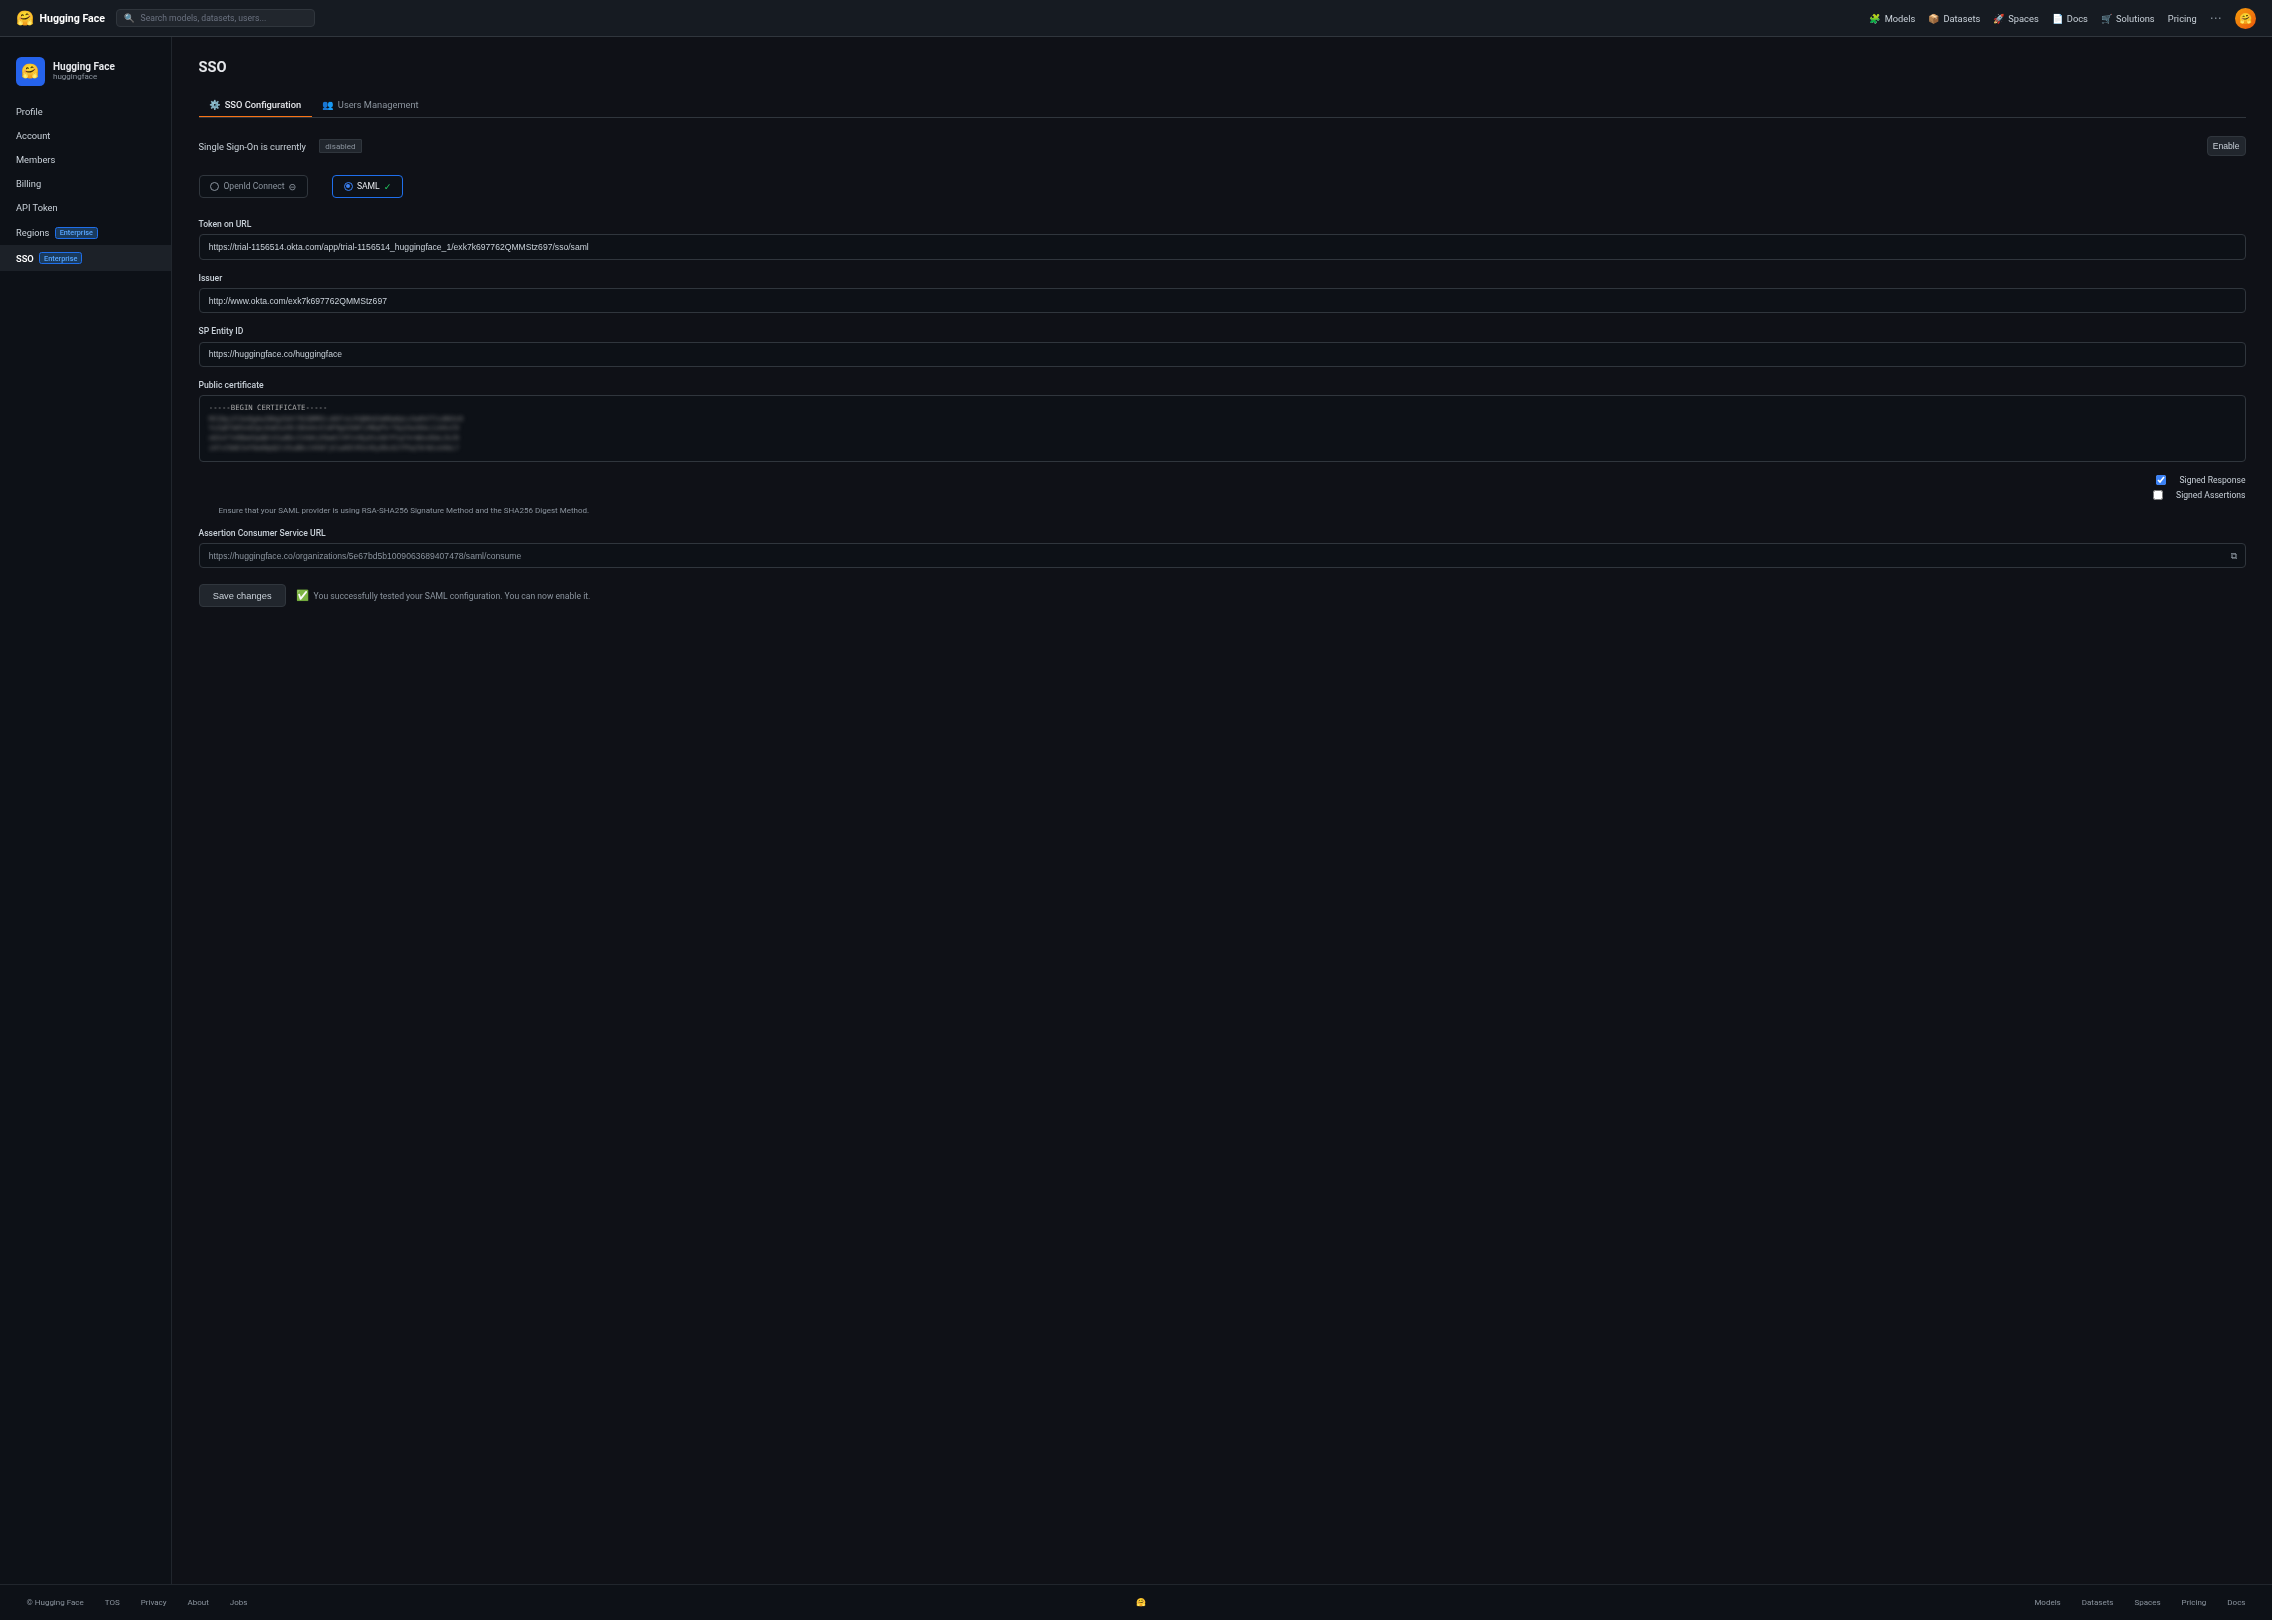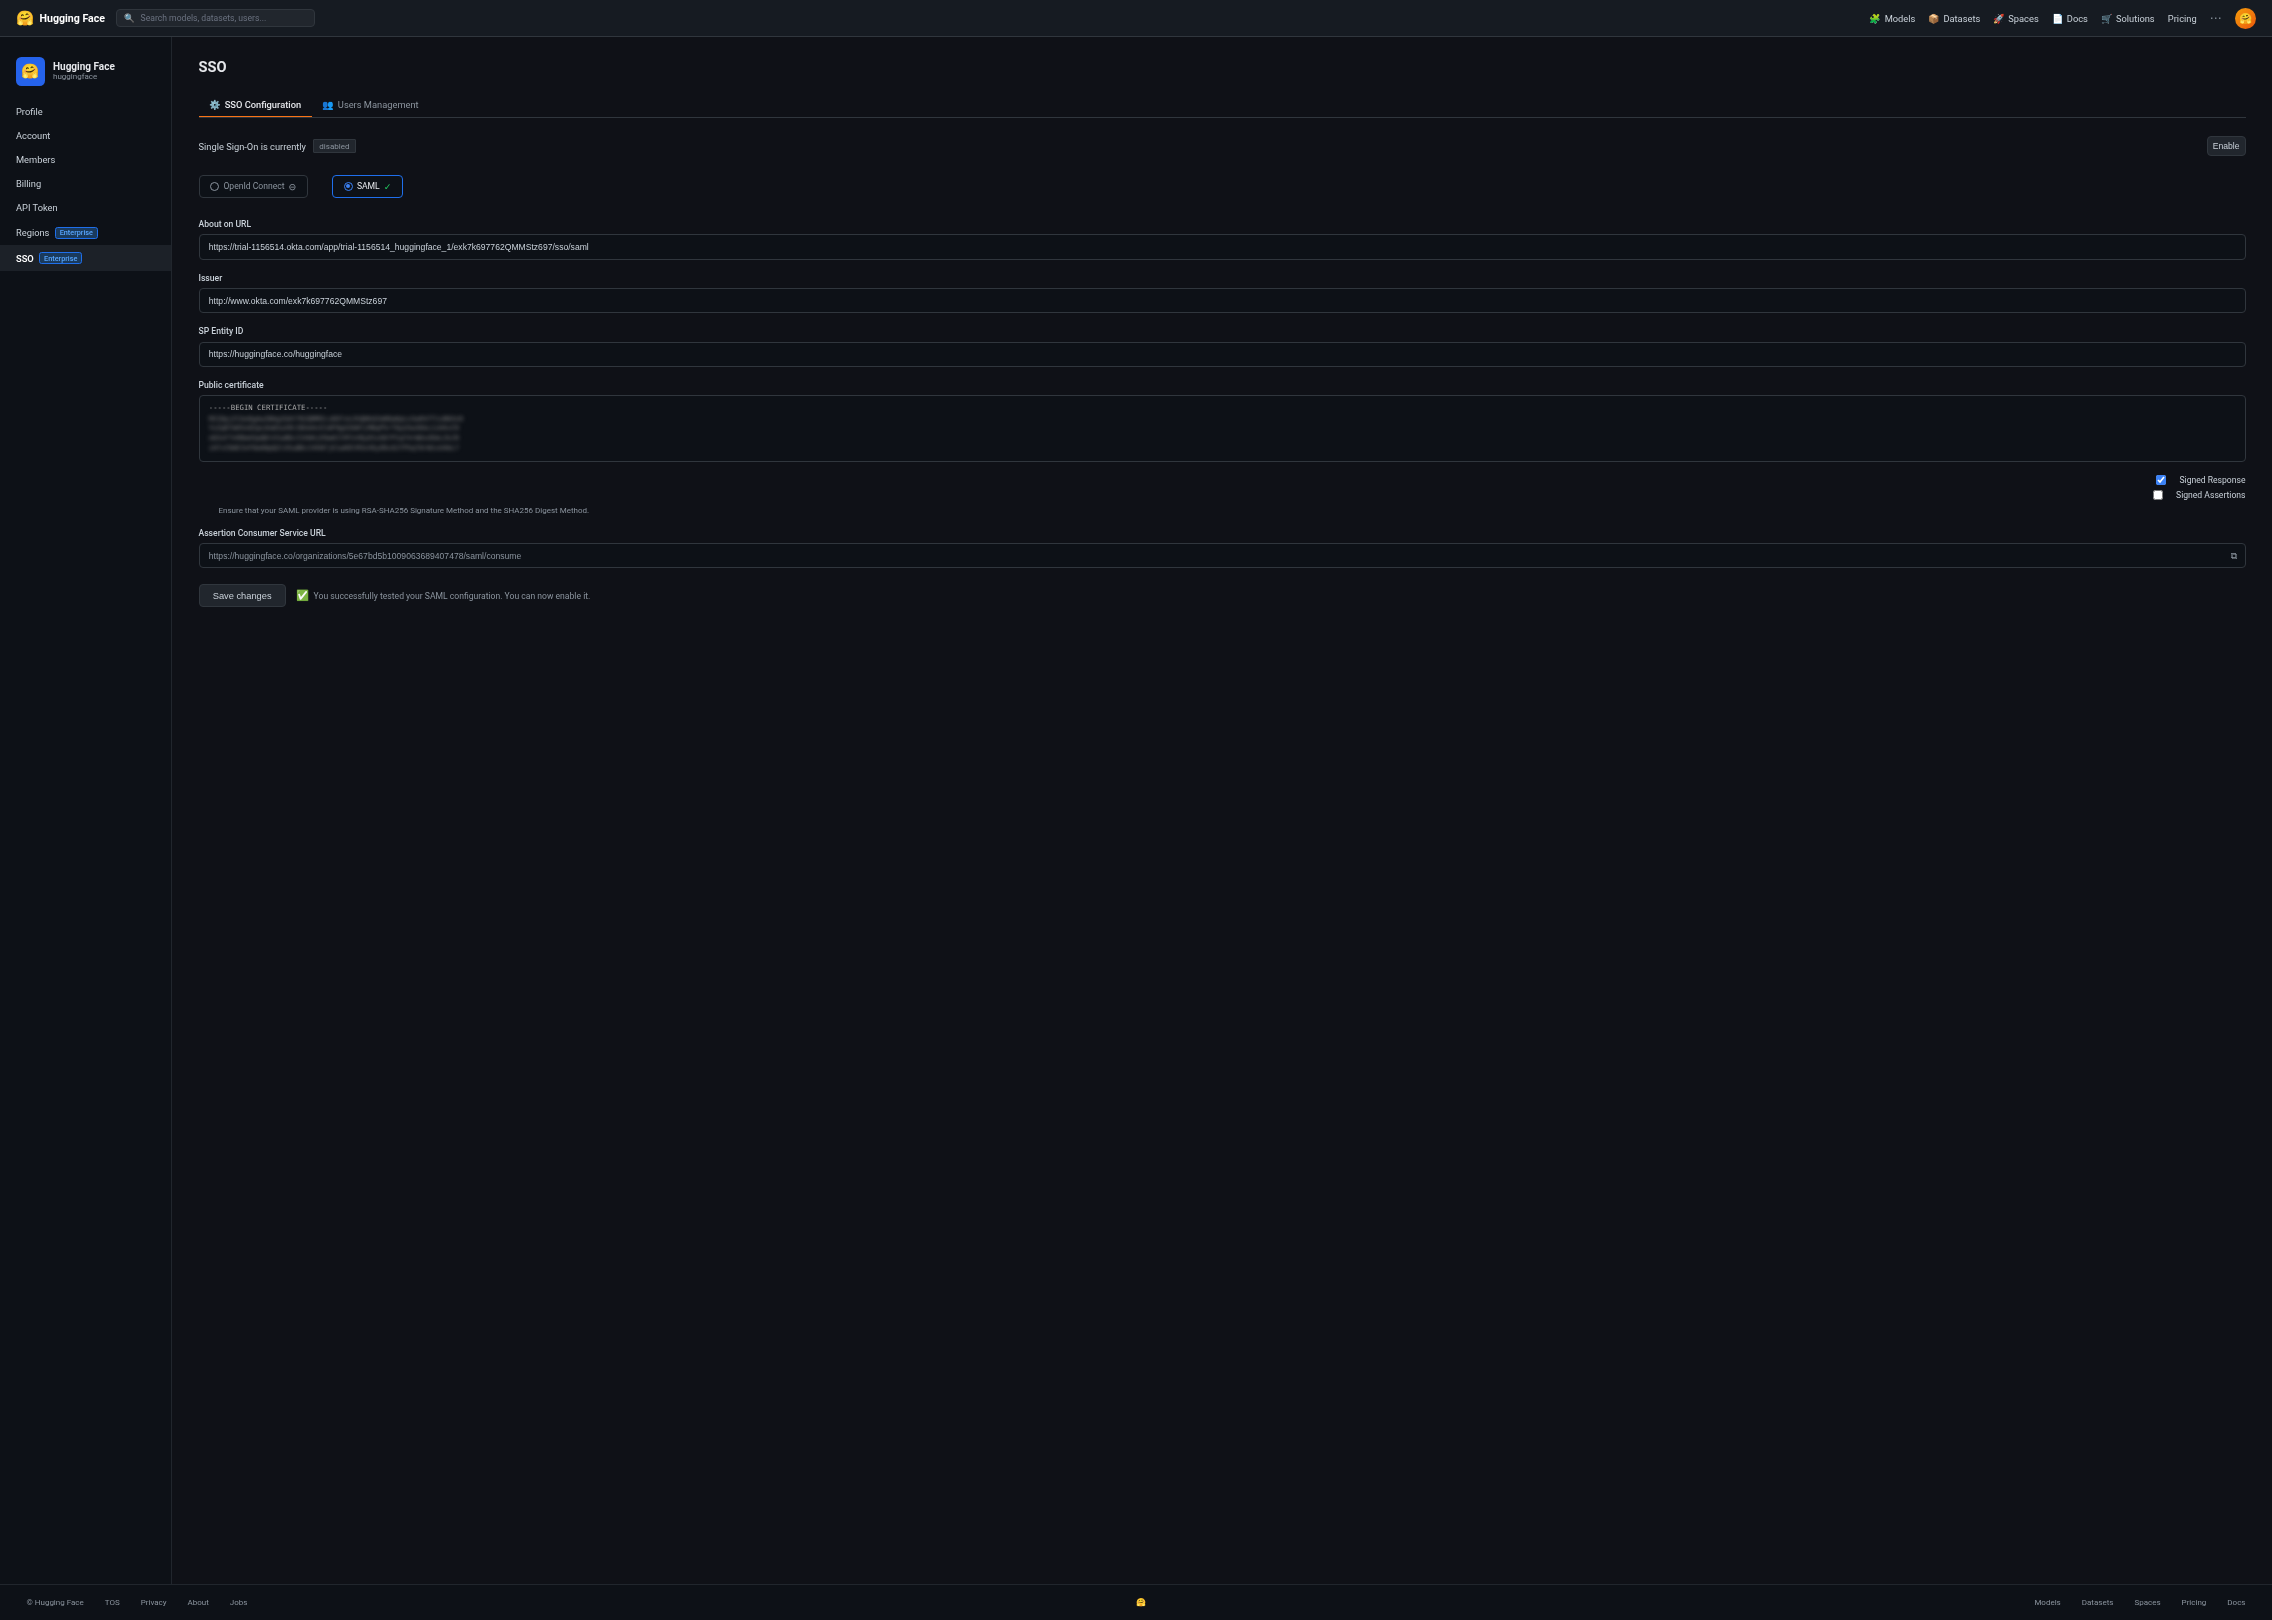--- a/index.html
+++ b/index.html
@@ -188,21 +188,21 @@
     
     .sso-status-row {
       display: flex;
       align-items: center;
       justify-content: space-between;
       margin-bottom: 18.5px;
     }
     .sso-status-text {
       display: flex;
       align-items: center;
-      gap: 7px;
+      gap: 13px;
       color: #c9d1d9;
       font-size: 9.3px;
     }
     .disabled-badge {
       background-color: #21262d;
       border: 0.7px solid #30363d;
       border-radius: 1px;
       padding: 1.3px 5.3px;
       font-size: 8px;
       color: #8b949e;
@@ -500,21 +500,21 @@
         <span class="protocol-gray">⊖</span>
       </div>
       <div class="protocol-option selected">
         <div class="radio-dot filled"></div>
         <span>SAML</span>
         <span class="protocol-check">✓</span>
       </div>
     </div>
 
     <div class="form-group">
-      <label class="form-label">About on URL</label>
+      <label class="form-label">Token on URL</label>
       <input class="form-input" type="text" value="https://trial-1156514.okta.com/app/trial-1156514_huggingface_1/exk7k697762QMMStz697/sso/saml" style="">
     </div>
 
     <div class="form-group">
       <label class="form-label">Issuer</label>
       <input class="form-input" type="text" value="http://www.okta.com/exk7k697762QMMStz697" style="">
     </div>
 
     <div class="form-group">
       <label class="form-label">SP Entity ID</label>

